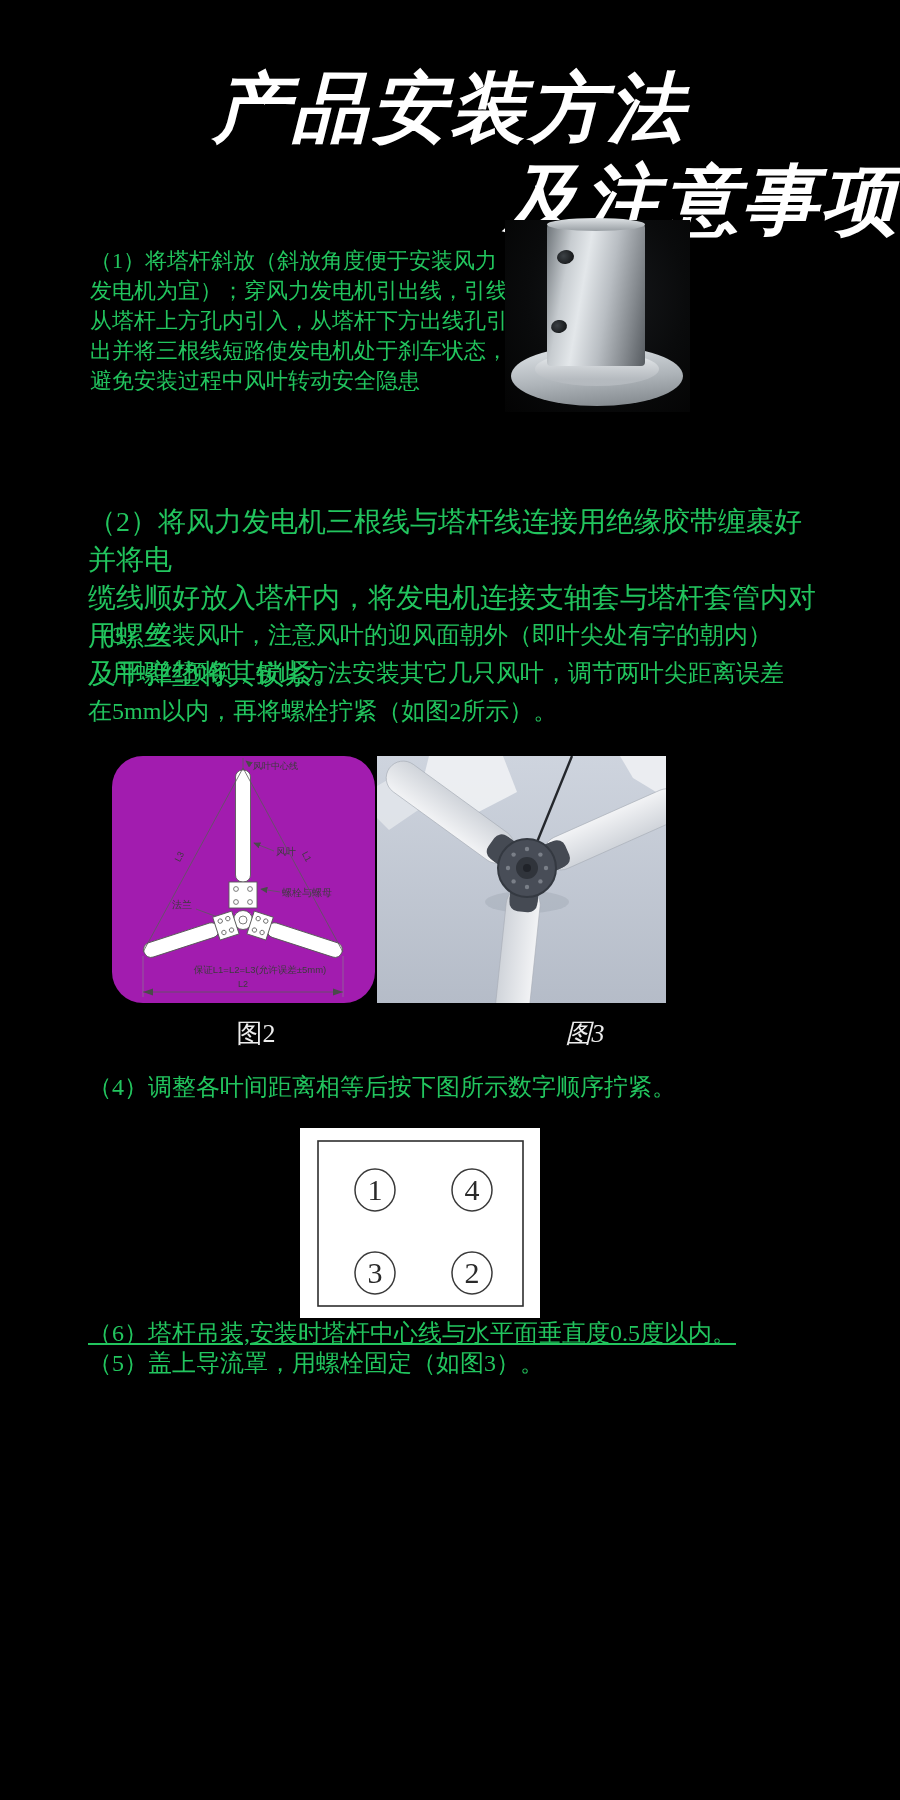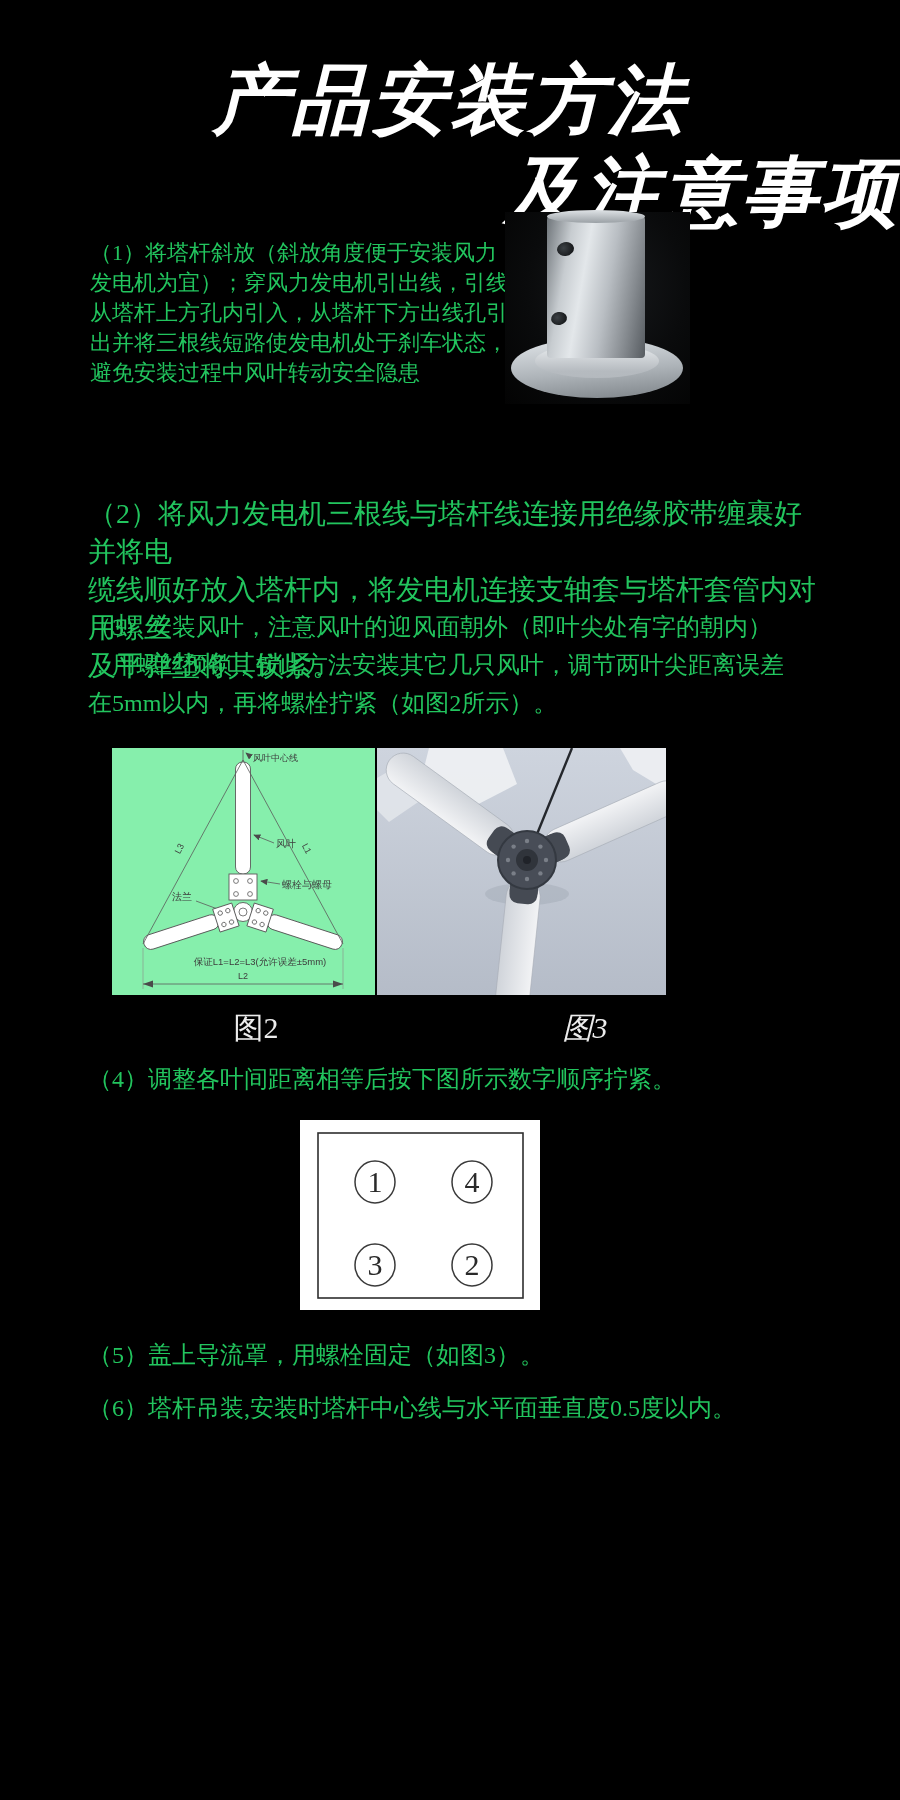--- a/index.html
+++ b/index.html
@@ -1,50 +1,50 @@
 <!DOCTYPE html>
 <html><head>
 <meta charset="utf-8">
 <style>
   html,body{margin:0;padding:0;background:#000;}
-  .page{position:relative;width:900px;height:1488px;background:#000;margin:0 auto;overflow:hidden;
+  .page{position:relative;width:900px;height:1488px;background:#000;margin:8px auto;overflow:hidden;
         font-family:"Liberation Serif","DejaVu Serif",serif;}
   .title{position:absolute;left:0;width:100%;text-align:center;color:#ffffff;
          font-family:"Liberation Sans","DejaVu Sans",sans-serif;font-weight:bold;font-style:italic;
          font-size:76px;letter-spacing:3px;white-space:nowrap;}
   .title.l1{top:50px;}
   .title.l2{top:142px;text-align:right;}
   .para{position:absolute;color:#22c55e;white-space:pre-line;}
   .p1{left:90px;top:238px;width:440px;font-size:22px;line-height:30px;}
   .p2{left:88px;top:495px;width:740px;font-size:28px;line-height:38px;}
   .p3{left:88px;top:608px;width:740px;font-size:24px;line-height:38px;}
   .p4{left:88px;top:1062px;width:760px;font-size:24px;line-height:34px;}
   .p5{left:88px;top:1338px;width:760px;font-size:24px;line-height:34px;}
-  .p6{left:88px;top:1391px;width:780px;font-size:24px;line-height:34px;}
+  .p6{left:88px;top:1308px;width:780px;font-size:24px;line-height:34px;text-decoration:underline;}
 
   
   .photo-pipe{position:absolute;left:505px;top:212px;width:185px;height:192px;
               background:radial-gradient(ellipse at 55% 40%,#17191c 0%,#0a0b0c 55%,#030303 100%);}
   .photo-pipe .flange{position:absolute;left:6px;top:126px;width:172px;height:60px;border-radius:50%;
               background:linear-gradient(175deg,#d9dee2 10%,#aeb4b9 55%,#82888d 95%);}
   .photo-pipe .flange-inner{position:absolute;left:30px;top:132px;width:124px;height:34px;border-radius:50%;
               background:linear-gradient(180deg,#eef1f3 0%,#b6bbc0 80%);opacity:.9;}
   .photo-pipe .tube{position:absolute;left:42px;top:4px;width:98px;height:142px;border-radius:4px;
               background:linear-gradient(100deg,#6e7479 0%,#c7ccd0 22%,#e3e7ea 38%,#b9bec3 60%,#84898e 82%,#565b60 100%);}
   .photo-pipe .tube-top{position:absolute;left:42px;top:-2px;width:98px;height:13px;border-radius:50%;
               background:linear-gradient(180deg,#dfe3e6,#9aa0a5);}
   .photo-pipe .hole{position:absolute;border-radius:50%;
               background:radial-gradient(circle at 40% 40%,#3c4145 0%,#17191b 75%);}
   .photo-pipe .hole1{left:52px;top:30px;width:17px;height:14px;transform:rotate(-12deg);}
   .photo-pipe .hole2{left:46px;top:100px;width:16px;height:13px;transform:rotate(-10deg);}
 
   
-  .fig2{position:absolute;left:112px;top:748px;width:263px;height:247px;background:#86efac;}
+  .fig2{position:absolute;left:112px;top:748px;width:263px;height:247px;background:#a21caf;border-radius:31px;}
   .fig3{position:absolute;left:377px;top:748px;width:289px;height:247px;}
-  .caption{position:absolute;color:#ececec;font-size:30px;transform:translateX(-50%);}
+  .caption{position:absolute;color:#ececec;font-size:26px;transform:translateX(-50%);}
   .cap2{left:256px;top:1008px;}
   .cap3{left:585px;top:1008px;font-style:italic;}
 
   
   .numbox{position:absolute;left:300px;top:1120px;width:240px;height:190px;background:#ffffff;}
 
   svg{display:block;}
   .dwg-txt{font-family:"Liberation Sans","DejaVu Sans",sans-serif;fill:#3c3c3c;}
 </style>
 </head>

